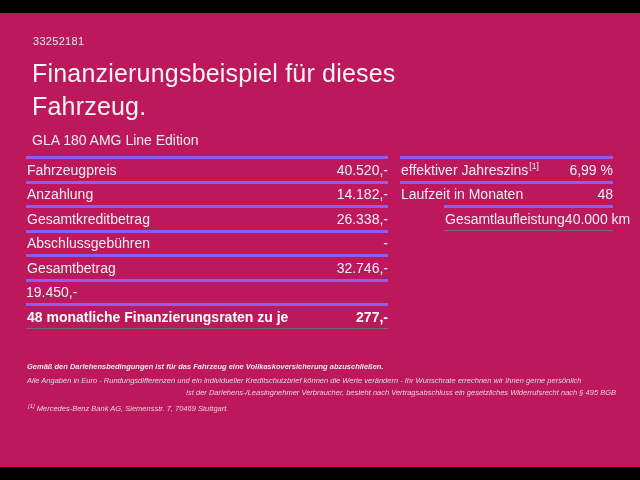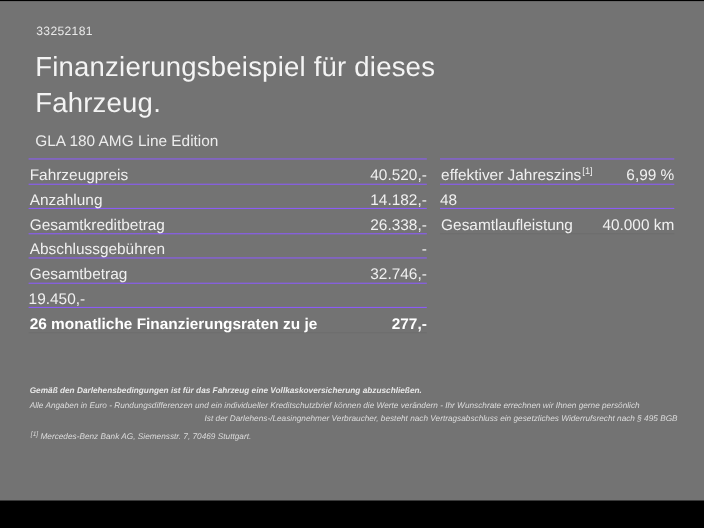--- a/index.html
+++ b/index.html
@@ -3,47 +3,47 @@
 <meta charset="utf-8">
 <style>
   html,body{margin:0;padding:0;}
   body{
     width:640px;height:480px;position:relative;overflow:hidden;
     background:#000;
     font-family:"Liberation Sans","DejaVu Sans",sans-serif;
     -webkit-font-smoothing:antialiased;
   }
   .panel{
-    position:absolute;top:1px;left:0;width:640px;height:454px;
-    background:#737373;color:#f2f2f2;
+    position:absolute;top:13px;left:0;width:640px;height:454px;
+    background:#be185d;color:#f2f2f2;
   }
   .ref{
     position:absolute;top:22px;left:33px;
     font-size:11px;letter-spacing:.3px;color:#e9e9e9;
   }
   .title{
     position:absolute;top:44px;left:32px;width:470px;
     font-size:25px;line-height:33px;font-weight:400;color:#f4f4f4;
     letter-spacing:.2px;margin:0;
   }
   .subtitle{
     position:absolute;top:119px;left:32px;
     font-size:14px;color:#ececec;
   }
   .tables{position:absolute;top:143px;left:0;width:640px;}
   .tbl{position:absolute;top:0;}
   .tbl-left{left:26px;width:362px;}
   .tbl-right{left:400px;width:213px;}
   .row{
-    display:flex;justify-content:space-between;align-items:flex-end;
-    height:21.5px;border-top:1px solid #8b5cf6;
+    display:flex;justify-content:space-between;align-items:center;
+    height:21.5px;border-top:3px solid #8b5cf6;
     font-size:14px;color:#f0f0f0;
   }
   .tbl-left .row:last-child{border-bottom:1px solid #6e6e6e;}
-  .tbl-right .row:last-child{border-bottom:1px solid #6e6e6e;}
+  .tbl-right .row:last-child{border-bottom:1px solid #6e6e6e;margin-left:44px;}
   .row .lbl{white-space:nowrap;padding-left:1px;}
   .row .val{white-space:nowrap;text-align:right;}
   .row.bold{font-weight:700;color:#fff;}
   sup.fn{font-size:8.5px;vertical-align:super;line-height:0;margin-left:1px;}
   .fineprint{
     position:absolute;top:349px;left:27px;right:24px;
     color:#dcdcdc;font-size:7.5px;line-height:9.5px;font-style:italic;
   }
   .fineprint .fp1{font-weight:700;color:#e8e8e8;margin:0 0 4px 0;}
   .fineprint .fp2{margin:0 0 2.5px 0;}
@@ -82,31 +82,32 @@
         <span class="val">-</span>
       </div>
       <div class="row">
         <span class="lbl">Gesamtbetrag</span>
         <span class="val">32.746,-</span>
       </div>
       <div class="row">
         <span class="val">19.450,-</span>
       </div>
       <div class="row bold">
-        <span class="lbl">26 monatliche Finanzierungsraten zu je</span>
+        <span class="lbl">48 monatliche Finanzierungsraten zu je</span>
         <span class="val">277,-</span>
       </div>
     </div>
 
     <div class="tbl tbl-right">
       <div class="row">
         <span class="lbl"><span>effektiver Jahreszins</span><sup class="fn">[1]</sup></span>
         <span class="val">6,99 %</span>
       </div>
       <div class="row">
+        <span class="lbl">Laufzeit in Monaten</span>
         <span class="val">48</span>
       </div>
       <div class="row">
         <span class="lbl">Gesamtlaufleistung</span>
         <span class="val">40.000 km</span>
       </div>
     </div>
 
   </div>
 

